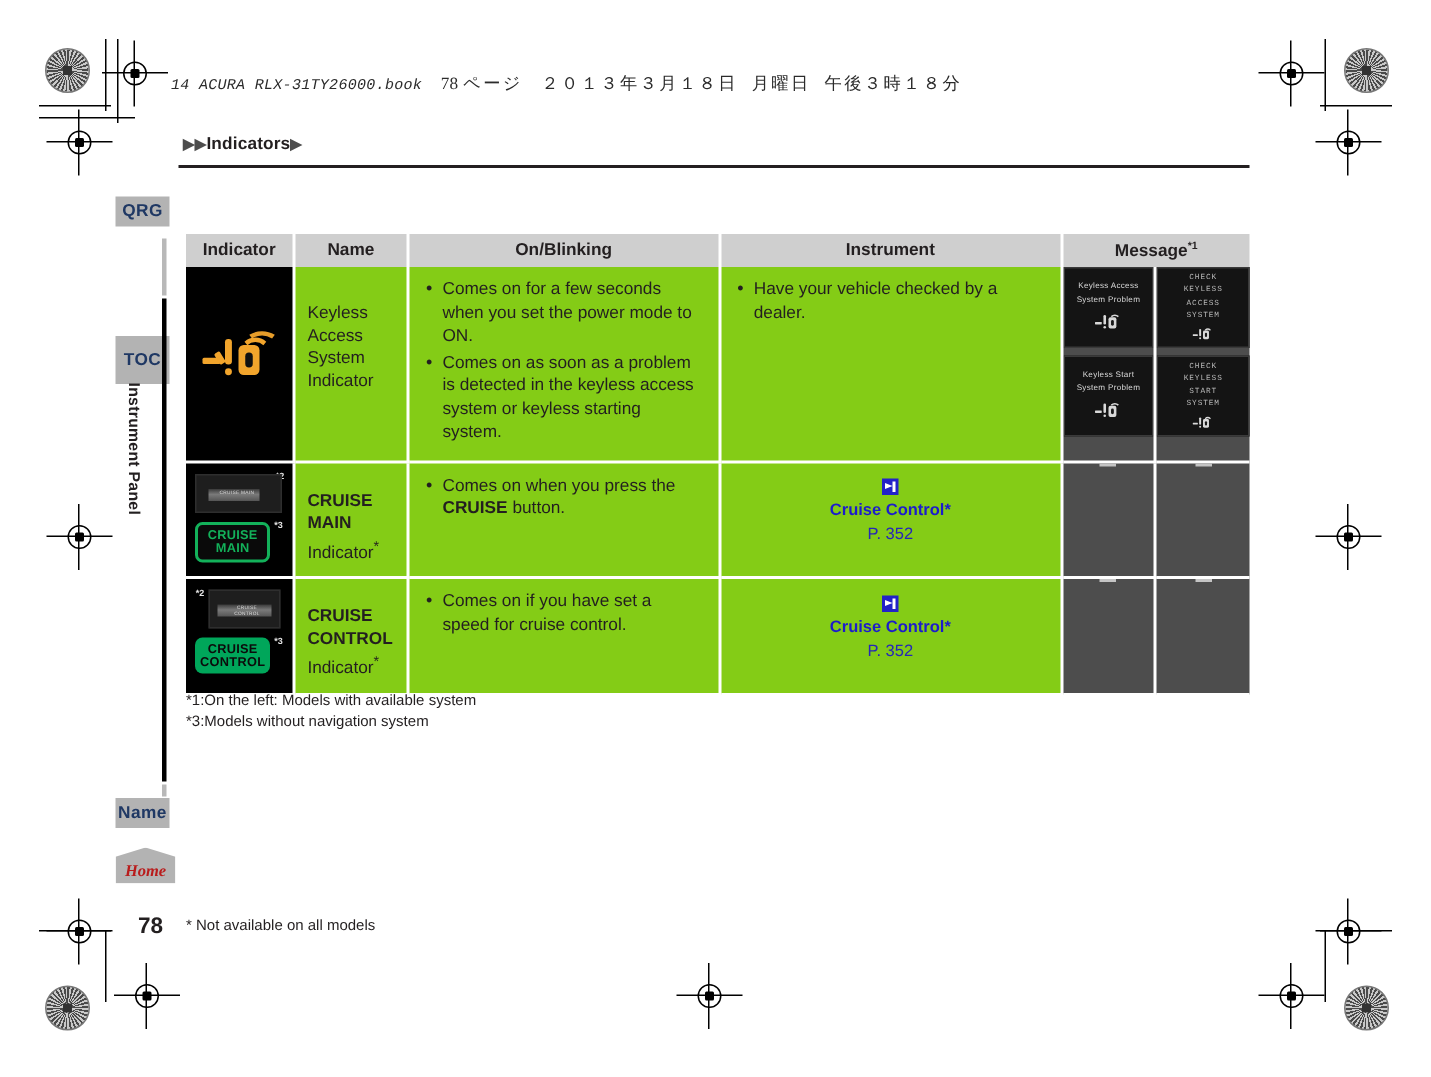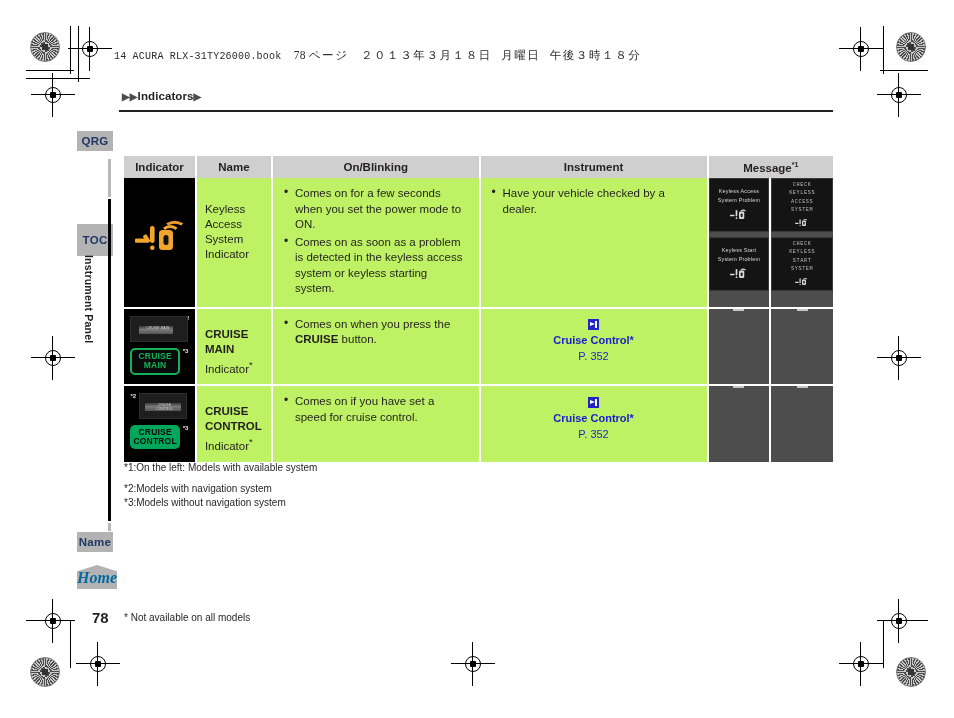--- a/index.html
+++ b/index.html
@@ -40,21 +40,21 @@
     width: 6px; height: 6px; background: #333;
   }
 
   
   .book-line {
     position: absolute; left: 114px; top: 48px;
     font-family: "Liberation Serif", serif;
     font-size: 11.5px; color: #2b2b2b; white-space: nowrap;
     letter-spacing: .2px;
   }
-  .book-line .mono { font-family: "Liberation Mono", monospace; font-size: 10px; }
+  .book-line .mono { font-family: "Liberation Mono", monospace; font-size: 10px; font-style: italic; }
   .book-line .jp { letter-spacing: 1.6px; }
 
   
   .breadcrumb {
     position: absolute; left: 122px; top: 90px;
     font-size: 11.5px; font-weight: 700; color: #231f20;
     white-space: nowrap; letter-spacing: .1px;
   }
   .breadcrumb .tri { font-size: 10px; color: #4d4d4d; }
   .rule-top {
@@ -76,21 +76,21 @@
     position: absolute; left: 77px; top: 565px; width: 40px; height: 24px;
   }
   .home-btn .house {
     position: absolute; inset: 0; background: #b3b3b3;
     clip-path: polygon(0% 26%, 50% 0%, 100% 26%, 100% 100%, 0% 100%);
   }
   .home-btn .home-label {
     position: absolute; inset: 0; display: flex; align-items: flex-end;
     justify-content: center; padding-bottom: 2px;
     font-family: "Liberation Serif", serif;
-    font-style: italic; font-weight: 700; font-size: 16px; color: #0369a1;
+    font-style: italic; font-weight: 700; font-size: 11px; color: #b91c1c;
   }
 
   .side-rail {
     position: absolute; left: 108px; width: 3px; background: #000;
   }
   .side-rail.gray { background: #b8b8b8; }
 
   .vert-label {
     position: absolute; left: 83px; top: 255px;
     writing-mode: vertical-rl;
@@ -112,21 +112,21 @@
     border-right: 2px solid #ffffff;
     vertical-align: middle;
   }
   .tbl th:last-child { border-right: none; }
   .tbl th sup { font-size: 7px; vertical-align: super; }
 
   .tbl td {
     vertical-align: top;
     border-right: 2px solid #ffffff;
     border-bottom: 2px solid #ffffff;
-    background: #bef264;
+    background: #84cc16;
     padding: 0;
   }
   .tbl td.last { border-right: none; }
 
   .c-ind  { width: 70px; background: #000 !important; }
   .c-name { width: 74px; }
   .c-onb  { width: 202px; }
   .c-exp  { width: 222px; }
   .c-msg  { width: 61px; }
 
@@ -630,18 +630,17 @@
             <span class="dash"></span>
           </div>
       </td>
     </tr>
 
   </tbody>
 </table>
 
 <div class="footnotes">
   <div class="fn">*1:On the left: Models with available system</div>
-  <div class="fn gap">*2:Models with navigation system</div>
   <div class="fn">*3:Models without navigation system</div>
 </div>
 
 <div class="page-num">78</div>
 <div class="footer-note">* Not available on all models</div>
 
 </body></html>

